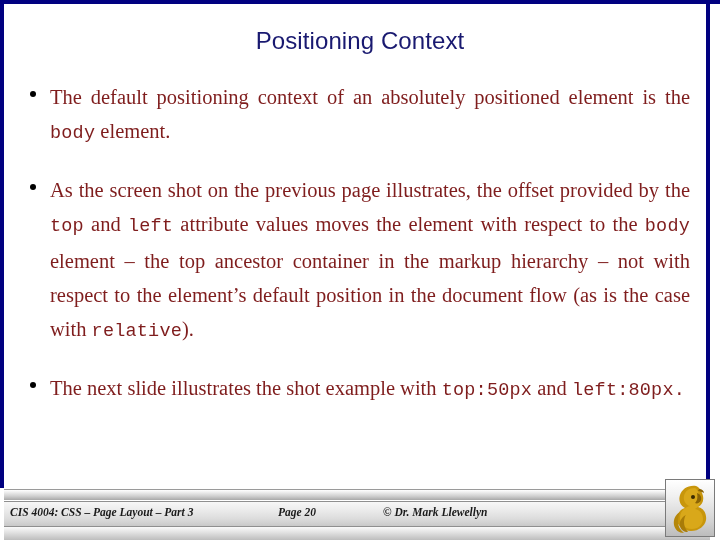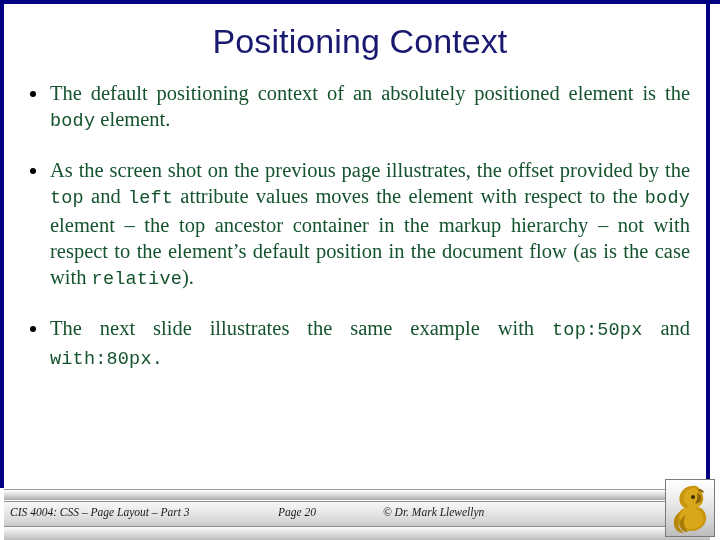--- a/index.html
+++ b/index.html
@@ -43,42 +43,42 @@
   }
 
   
   #title {
     position: absolute;
     left: 0;
     top: 26px;
     width: 720px;
     text-align: center;
     font-family: "Liberation Sans", sans-serif;
-    font-size: 34px;
+    font-size: 24px;
     line-height: 30px;
     color: #191970;
     letter-spacing: 0.1px;
     white-space: nowrap;
   }
 
   
   #body {
     position: absolute;
     left: 22px;
     top: 80px;
     width: 668px;
   }
 
   .bullet {
     position: relative;
     padding-left: 28px;
     margin-bottom: 22px;
     font-size: 20.5px;
-    line-height: 26px;
-    color: #14532d;
+    line-height: 34px;
+    color: #7f1d1d;
     text-align: justify;
     text-justify: inter-word;
   }
   .bullet:last-child { margin-bottom: 0; }
 
   .bullet .dot {
     position: absolute;
     left: 8px;
     top: 11px;
     width: 6px;
@@ -130,21 +130,21 @@
     width: 706px;
     height: 13px;
     background: linear-gradient(to bottom, #fafafa 0%, #e6e6e6 35%, #bdbdbd 100%);
   }
 
   .footer-text {
     position: absolute;
     top: 17px;
     font-family: "Liberation Serif", serif;
     font-style: italic;
-    font-weight: normal;
+    font-weight: bold;
     font-size: 11.5px;
     line-height: 15px;
     color: #1a1a1a;
     white-space: nowrap;
   }
   #footer-course { left: 10px; }
   #footer-page   { left: 278px; }
   #footer-copy   { left: 383px; text-align: center; }
 
   
@@ -179,21 +179,21 @@
       <span class="txt"><span>The default positioning context of an absolutely positioned element is the </span><span class="mono">body</span><span> element.</span></span>
     </div>
 
     <div class="bullet">
       <span class="dot"></span>
       <span class="txt"><span>As the screen shot on the previous page illustrates, the offset provided by the </span><span class="mono">top</span><span> and </span><span class="mono">left</span><span> attribute values moves the element with respect to the </span><span class="mono">body</span><span> element – the top ancestor container in the markup hierarchy – not with respect to the element’s default position in the document flow (as is the case with </span><span class="mono">relative</span><span>).</span></span>
     </div>
 
     <div class="bullet">
       <span class="dot"></span>
-      <span class="txt"><span>The next slide illustrates the same example with </span><span class="mono">top:50px</span><span> and </span><span class="mono">with:80px</span><span class="mono">.</span></span>
+      <span class="txt"><span>The next slide illustrates the shot example with </span><span class="mono">top:50px</span><span> and </span><span class="mono">left:80px</span><span class="mono">.</span></span>
     </div>
 
   </div>
 
   <div id="footer">
     <div class="bar-thin"></div>
     <div class="bar-main"></div>
     <div class="bar-bottom"></div>
 
     <div class="footer-text" id="footer-course">CIS 4004: CSS – Page Layout – Part 3</div>

